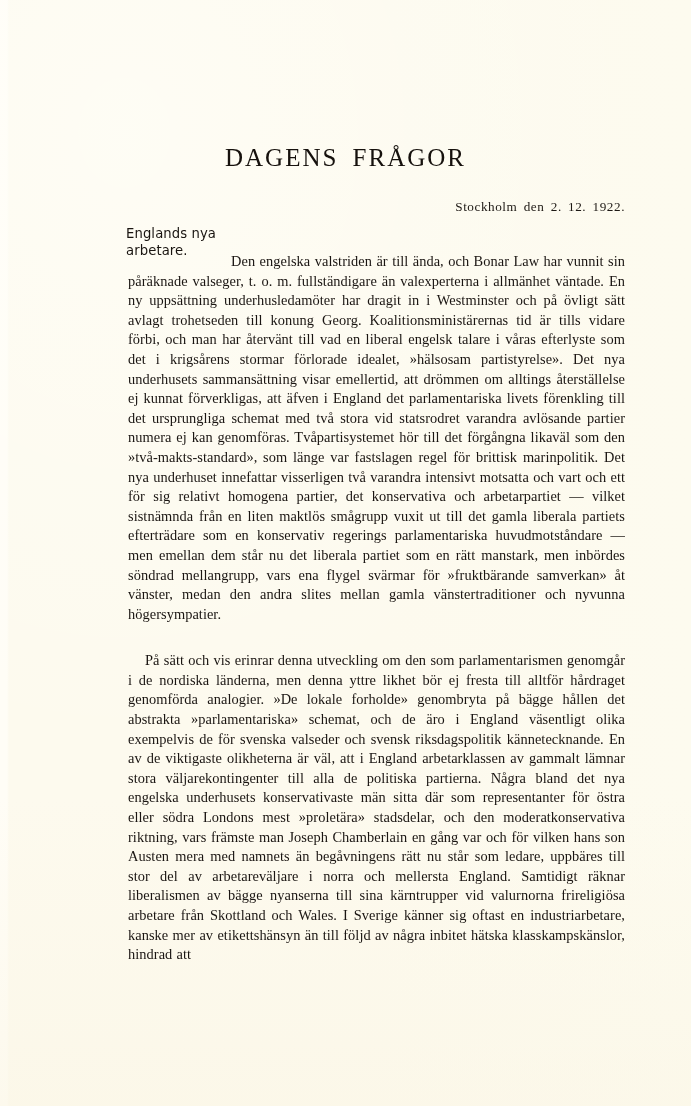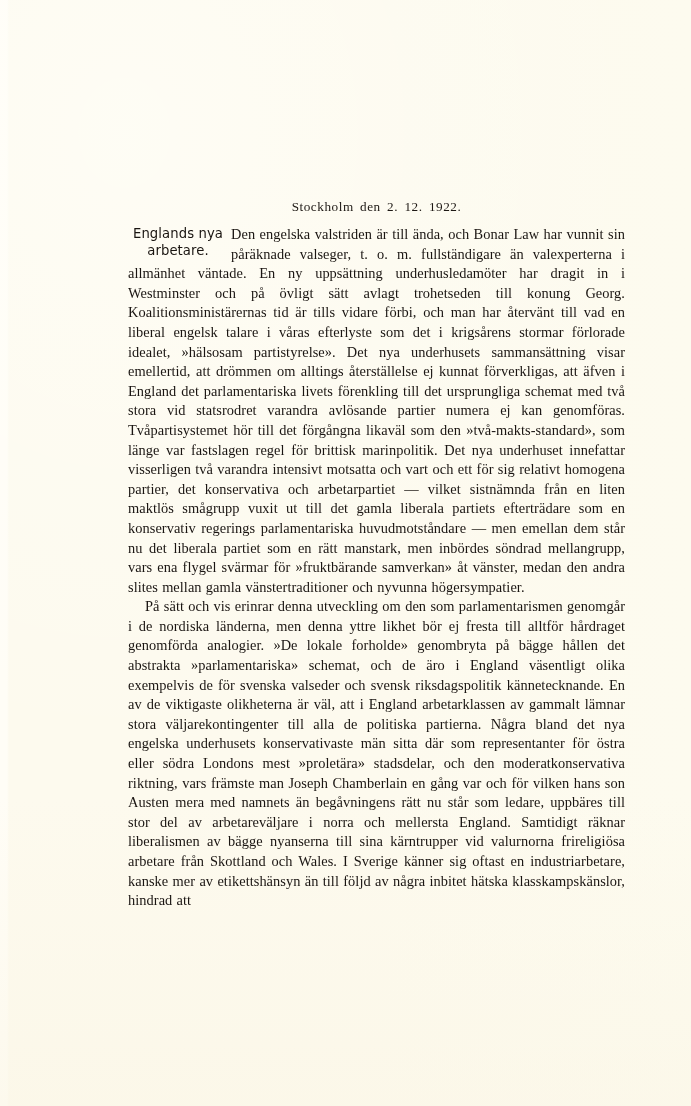--- a/index.html
+++ b/index.html
@@ -57,37 +57,37 @@
     line-height: 1;
     white-space: nowrap;
   }
 
   
   .dateline {
     position: absolute;
     top: 199px;
     left: 128px;
     width: 497px;
-    text-align: center;
+    text-align: right;
     font-size: 13.2px;
     letter-spacing: 0.55px;
     word-spacing: 2.5px;
     color: #1d1814;
   }
 
   
   .sidehead {
     position: absolute;
     top: 226px;
     left: 126px;
     width: 104px;
     font-family: "DejaVu Sans", "Liberation Sans", sans-serif;
     font-size: 13.2px;
     line-height: 16.5px;
-    text-align: center;
+    text-align: left;
     color: #191410;
     letter-spacing: 0.1px;
   }
   .sidehead .l2 { display: block; }
 
   
   .body-col {
     position: absolute;
     top: 225px;
     left: 128px;
@@ -112,29 +112,30 @@
     float: left;
     width: 103px;
     height: 36px;
     margin: 0;
     shape-outside: inset(0);
   }
 
   .it { }
 
   
-  .body-col p { word-spacing: 0.6px; }
+  .body-col p { word-spacing: 0.6px; margin-top: 27px; }
 </style>
 </head>
 <body>
 
 <div class="page"></div>
 
 <div class="sheet">
 
+  <div class="title">DAGENS FRÅGOR</div>
 
   <div class="dateline">Stockholm den 2. 12. 1922.</div>
 
   <div class="sidehead">
     <span>Englands nya</span>
     <span class="l2">arbetare.</span>
   </div>
 
   <div class="body-col">
 

